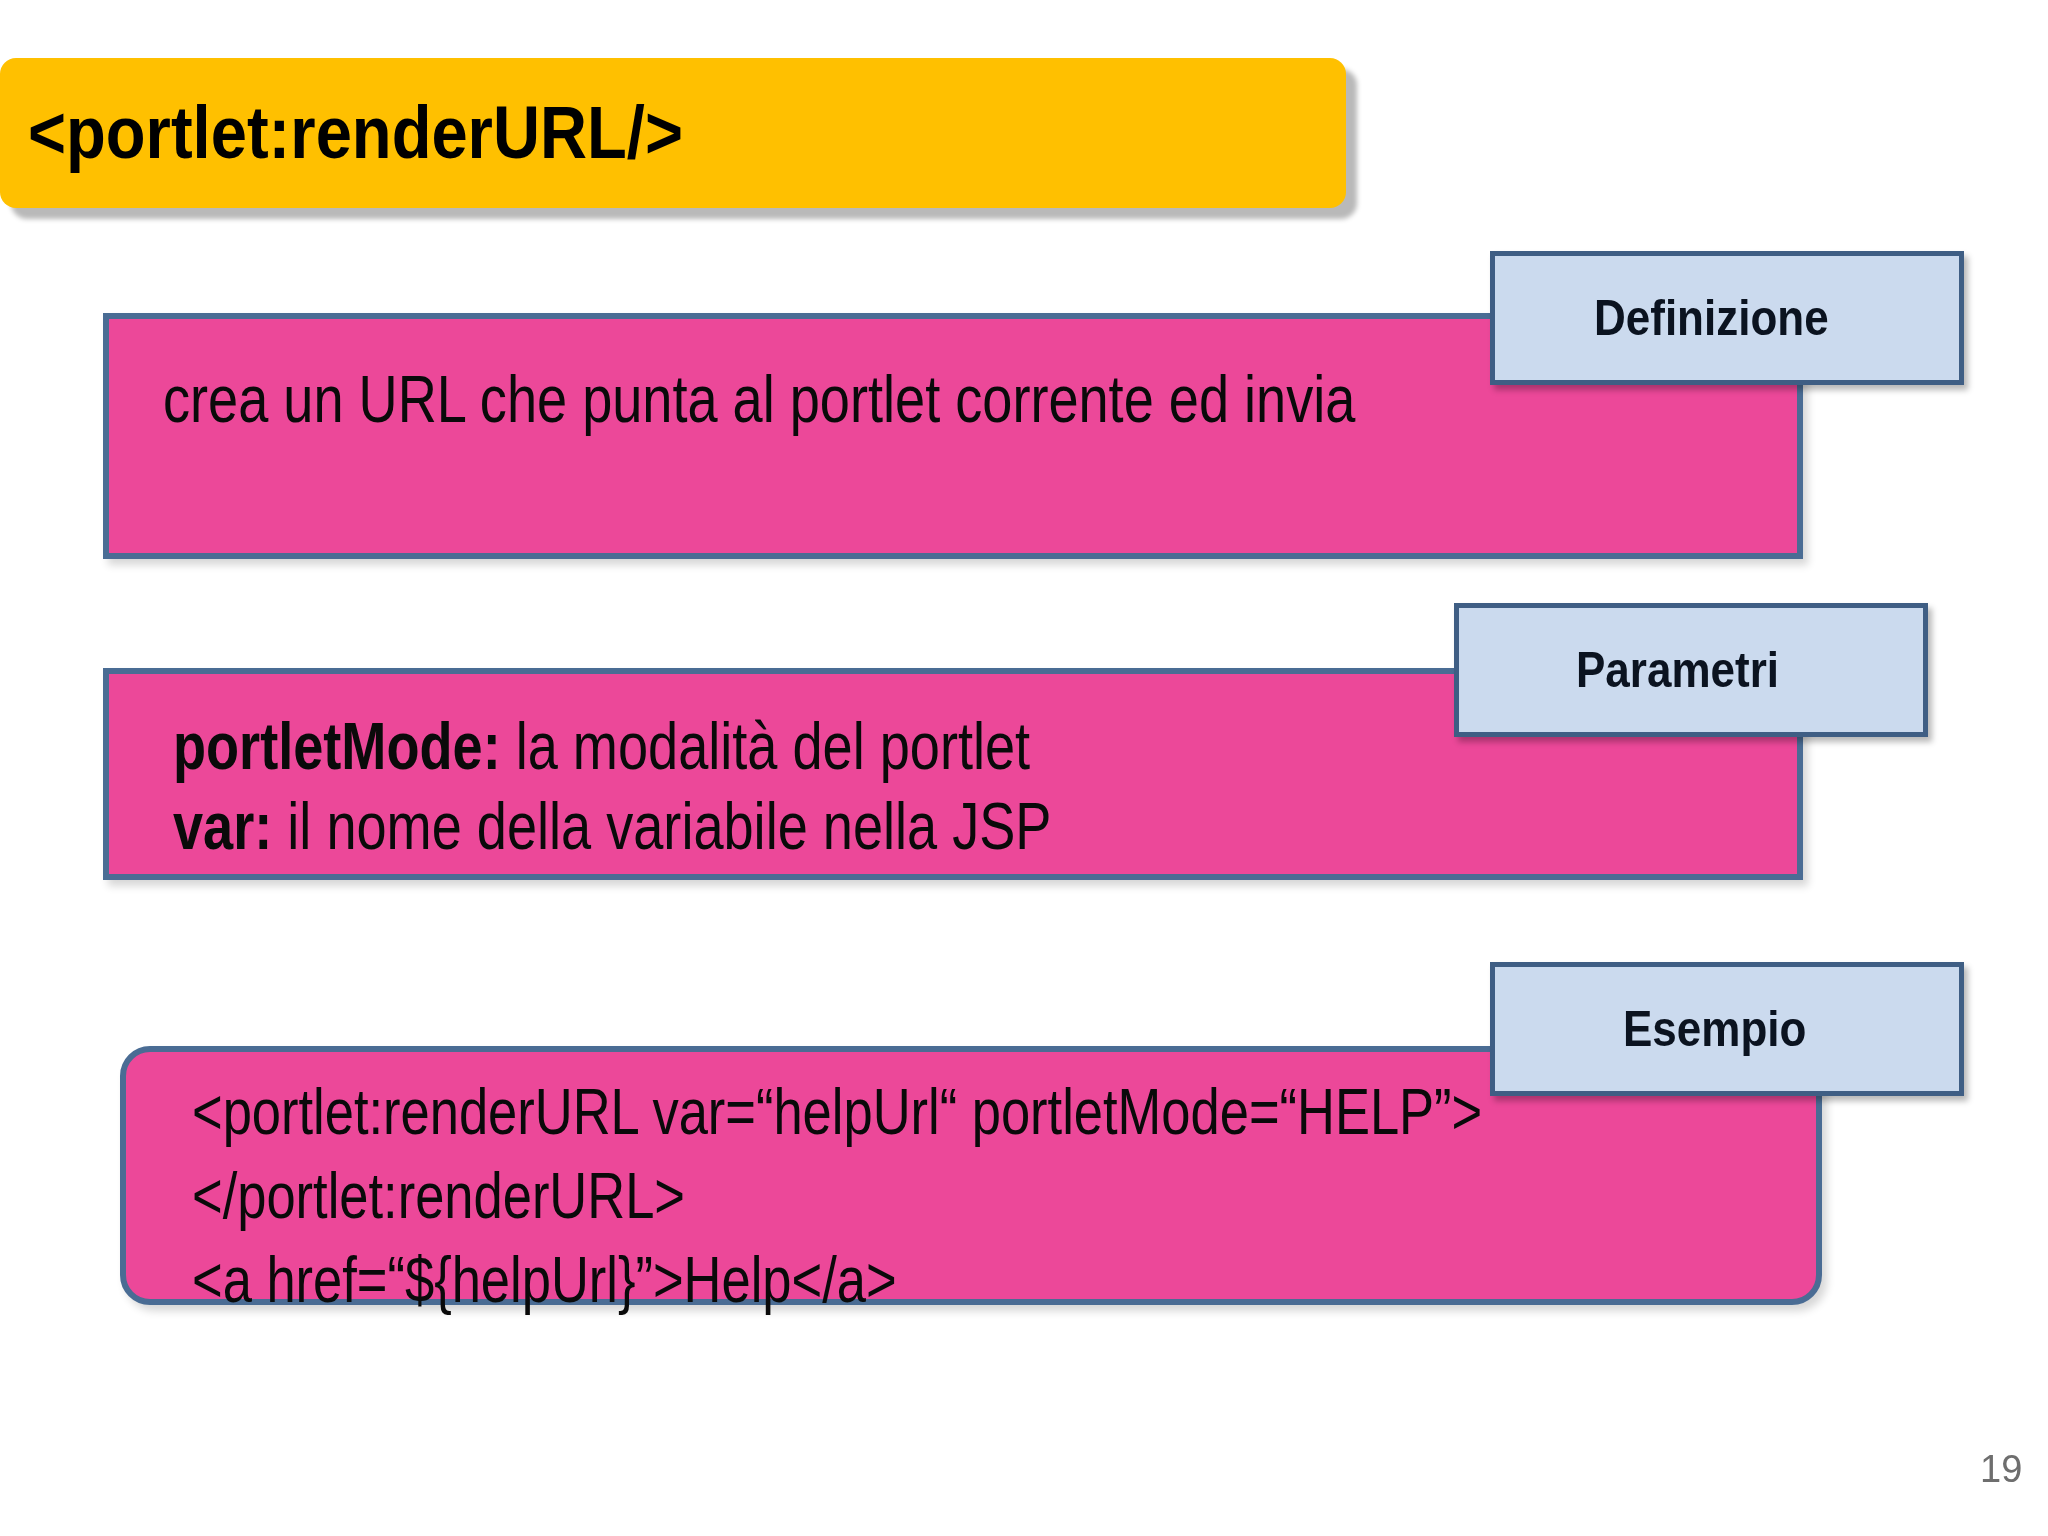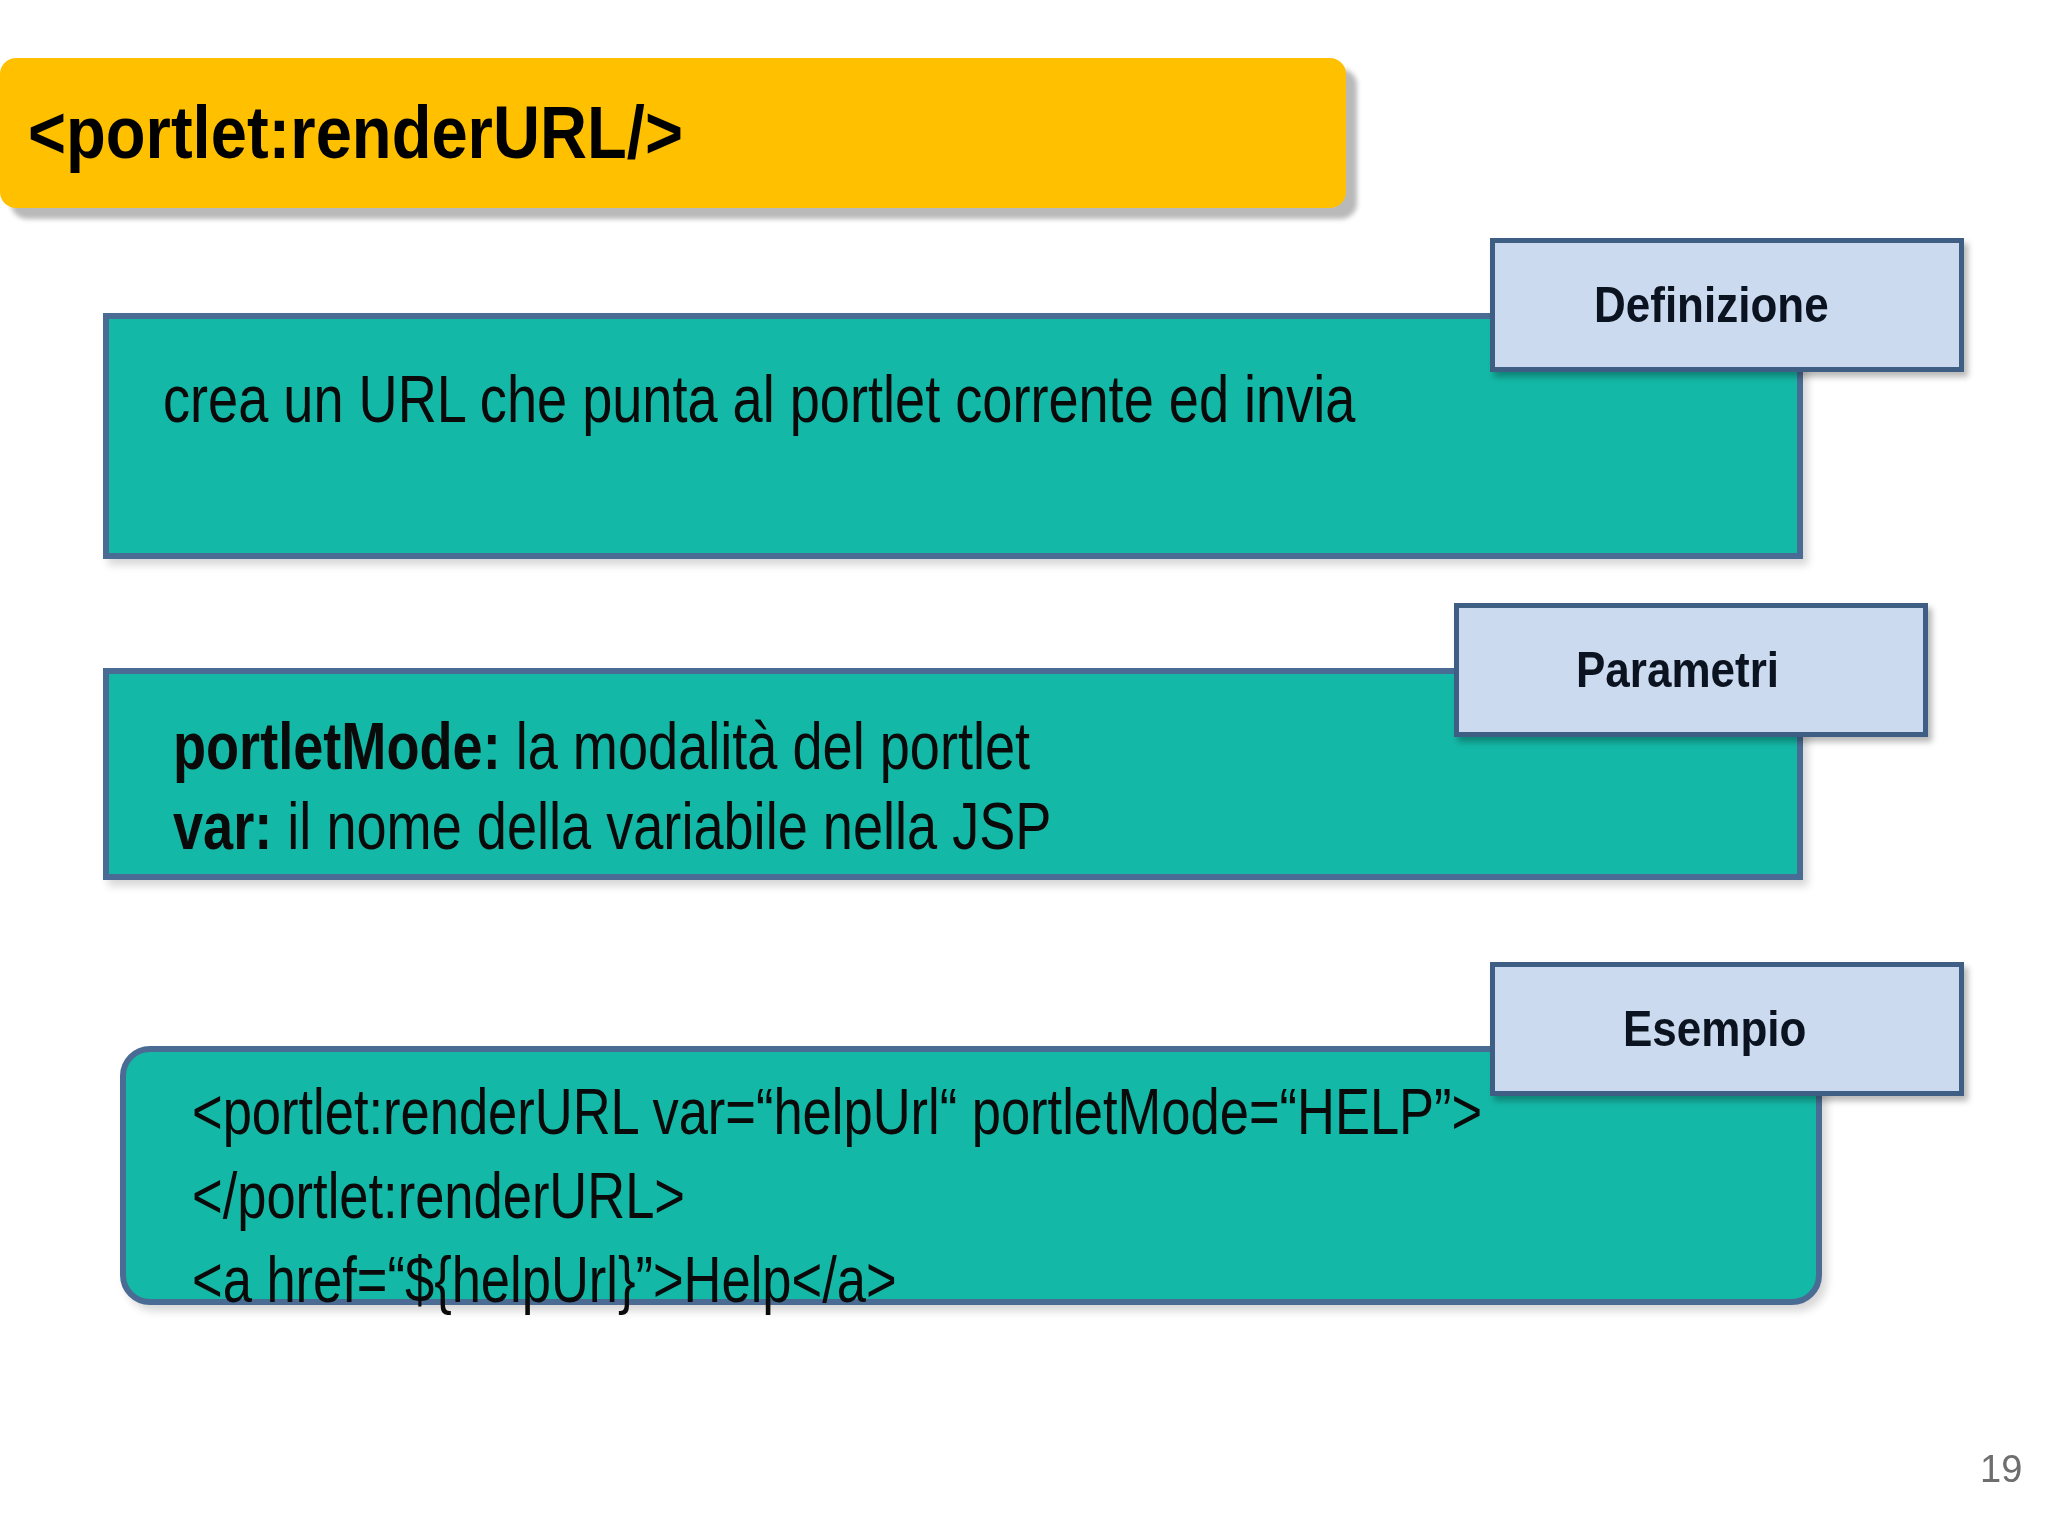--- a/index.html
+++ b/index.html
@@ -23,21 +23,21 @@
   }
   .title-box h1 {
     margin: 0; padding-left: 28px;
     font-size: 74px; font-weight: bold; color: #000; line-height: 1;
   }
   .title-box .cond { transform: scaleX(0.88); }
 
   
   .content-box {
     position: absolute; z-index: 1;
-    background: #14b8a6;
+    background: #ec4899;
     border: 6px solid var(--content-border, #4a6c94);
     box-sizing: border-box;
     box-shadow: 5px 6px 8px rgba(0,0,0,0.16);
     color: var(--text, #0a0a0a);
   }
   .content-box p { margin: 0; }
   .box-definition { left: 103px; top: 313px; width: 1700px; height: 246px; padding: 40px 0 0 54px; font-size: 66px; line-height: 80px; }
   .box-parameters { left: 103px; top: 668px; width: 1700px; height: 212px; padding: 32px 0 0 64px; font-size: 66px; line-height: 80px; }
   .box-example    { left: 120px; top: 1046px; width: 1702px; height: 259px; padding: 18px 0 0 66px; font-size: 64px; line-height: 84px; border-radius: 30px; }
   .box-parameters strong { font-weight: bold; }
@@ -47,21 +47,21 @@
     position: absolute; z-index: 3;
     width: 474px; height: 134px;
     background: var(--label-fill, #cbdaee);
     border: 5px solid var(--label-border, #3f5e84);
     box-sizing: border-box;
     box-shadow: 4px 5px 6px rgba(0,0,0,0.28);
     display: flex; align-items: center; justify-content: center;
     font-size: 50px; font-weight: bold; color: #0b1320;
   }
   .label-box .cond { transform: scaleX(0.88); }
-  .lbl-definition { left: 1490px; top: 238px; }
+  .lbl-definition { left: 1490px; top: 251px; }
   .lbl-parameters { left: 1454px; top: 603px; }
   .lbl-example    { left: 1490px; top: 962px; }
 
   
   .page-number {
     position: absolute; left: 1980px; top: 1448px;
     font-size: 38px; color: var(--page-number, #6e6e6e);
   }
 </style>
 </head>

